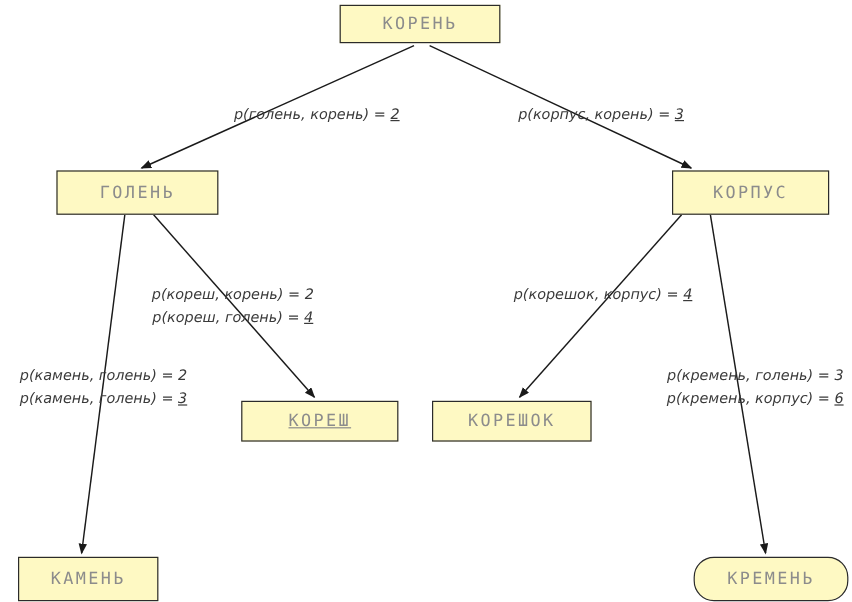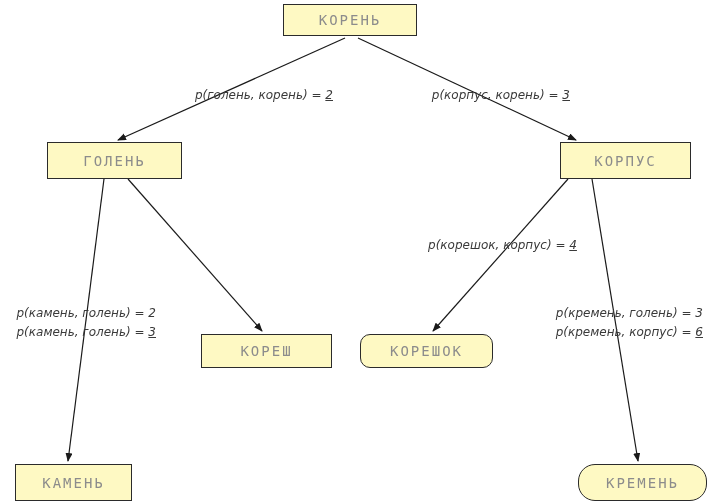--- a/index.html
+++ b/index.html
@@ -68,36 +68,40 @@
     <line x1="568" y1="179" x2="433" y2="331" stroke="#1a1a1a" stroke-width="1.2" marker-end="url(#arrow)"></line>
     <line x1="592" y1="179" x2="638" y2="461" stroke="#1a1a1a" stroke-width="1.2" marker-end="url(#arrow)"></line>
   </svg>
 
   <div class="node" style="left:283px; top:4px; width:134px; height:32px;">КОРЕНЬ</div>
 
   <div class="node" style="left:47px; top:142px; width:135px; height:37px;">ГОЛЕНЬ</div>
 
   <div class="node" style="left:520px; top:142px; width:131px; height:37px;margin-left:40px;">КОРПУС</div>
 
-  <div class="node" style="left:201px; top:334px; width:131px; height:34px;">КОРЕШ</div>
+  <div class="node" style="left:201px; top:334px; width:131px; height:34px;text-decoration:underline;">КОРЕШ</div>
 
-  <div class="node" style="left:360px; top:334px; width:133px; height:34px;border-radius:10px;">КОРЕШОК</div>
+  <div class="node" style="left:360px; top:334px; width:133px; height:34px;">КОРЕШОК</div>
 
   <div class="node" style="left:15px; top:464px; width:117px; height:37px;">КАМЕНЬ</div>
 
   <div class="node" style="left:578px; top:464px; width:129px; height:37px;border-radius:17px;">КРЕМЕНЬ</div>
 
   <div class="edge-label ta-r" style="left:148px; top:86px; width:185px;">
     <div><span>р(голень, корень) = </span><span class="u">2</span></div>
   </div>
 
   <div class="edge-label ta-l" style="left:385px; top:86px; width:185px;">
     <div><span>р(корпус, корень) = </span><span class="u">3</span></div>
   </div>
 
+  <div class="edge-label ta-c" style="left:103px; top:236px; width:182px;">
+    <div><span>р(кореш, корень) = </span><span>2</span></div>
+    <div><span>р(кореш, голень) = </span><span class="u">4</span></div>
+  </div>
 
   <div class="edge-label ta-c" style="left:405px; top:236px; width:195px;">
     <div><span>р(корешок, корпус) = </span><span class="u">4</span></div>
   </div>
 
   <div class="edge-label ta-l" style="left:1px; top:304px; width:155px;">
     <div><span>р(камень, голень) = </span><span>2</span></div>
     <div><span>р(камень, голень) = </span><span class="u">3</span></div>
   </div>
 

